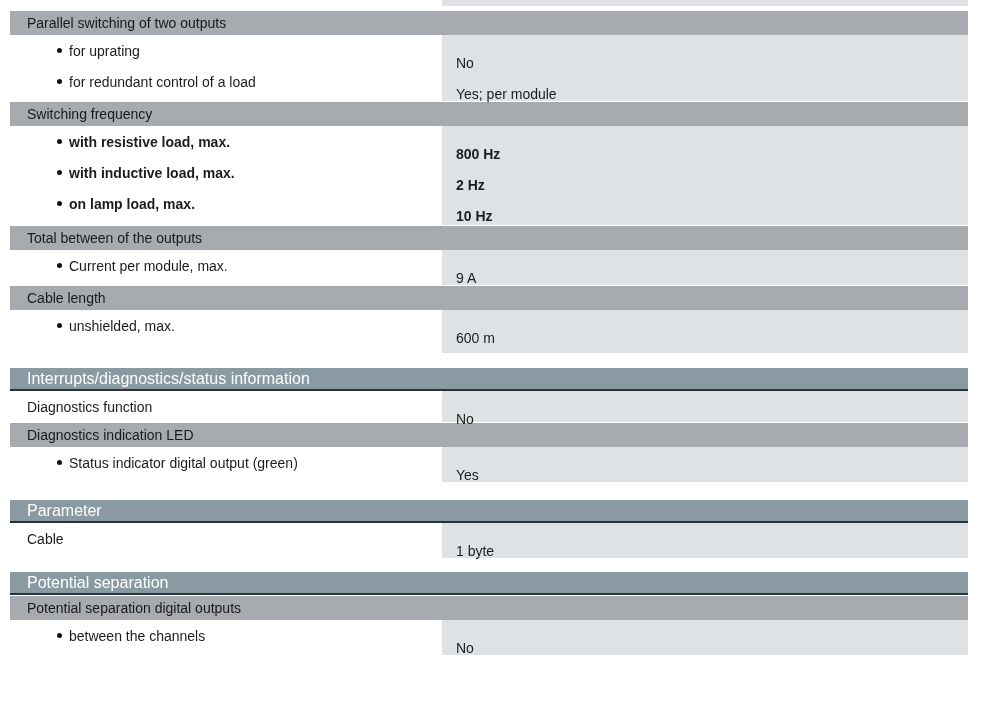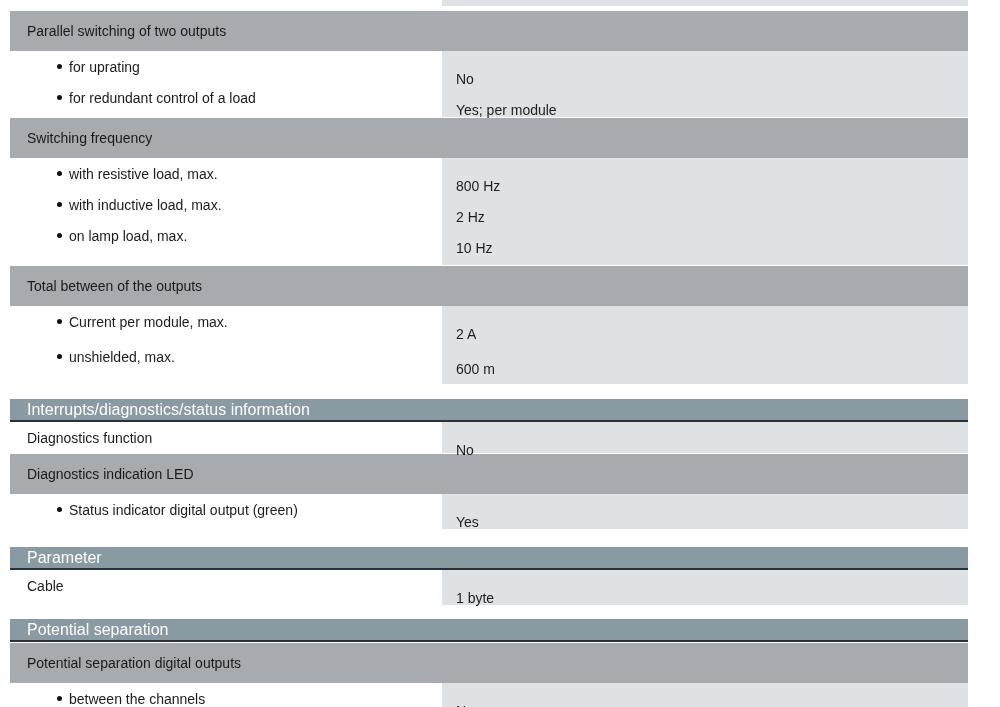--- a/index.html
+++ b/index.html
@@ -3,30 +3,30 @@
 <meta charset="utf-8">
 <style>
   * { margin:0; padding:0; box-sizing:border-box; }
   html,body { width:1000px; height:707px; background:#ffffff;
     font-family:"Liberation Sans", sans-serif; color:#1c1c1c; overflow:hidden; }
   .spec-table { position:absolute; left:10px; top:0; width:958px; }
 
   .top-strip { height:6px; margin-bottom:5px;
     background:linear-gradient(to right, #ffffff 0 432px, #dfe2e5 432px 100%); }
 
-  .subheader { height:40px; background:#a7abb0; display:flex; align-items:center;
+  .subheader { height:24px; background:#a7abb0; display:flex; align-items:center;
     padding-left:17px; font-size:14px; color:#191919; margin-top:1px; }
 
   .mainheader { height:23px; background:#8a9aa3; display:flex; align-items:center;
     padding-left:17px; font-size:16px; color:#ffffff;
     border-bottom:2px solid #27323a; }
 
   .rows { background:linear-gradient(to right, #ffffff 0 432px, #dfe2e5 432px 100%); }
   .rows.pad-sm { padding-bottom:4px; }
-  .rows.pad-md { padding-bottom:14px; }
+  .rows.pad-md { padding-bottom:6px;font-weight:bold; }
   .rows.pad-lg { padding-bottom:12px; }
 
   .row { display:flex; height:31px; align-items:center; font-size:14px; }
   .row .label-cell { width:432px; flex:none; height:100%; background:#ffffff;
     display:flex; align-items:center; padding-left:17px;text-align:right; }
   .row.bulleted .label-cell { padding-left:47px; }
   .row .value-cell { flex:1; padding-left:14px;margin-top:24px; }
 
   .dot { width:5px; height:5px; border-radius:50%; background:#111111;
     margin-right:7px; flex:none; }
@@ -83,24 +83,25 @@
     </div>
   </div>
 
   <div class="subheader">Total between of the outputs</div>
   <div class="rows pad-sm">
     <div class="row bulleted">
       <div class="label-cell">
         <span class="dot"></span>
         <span>Current per module, max.</span>
       </div>
-      <div class="value-cell">2 A</div>
+      <div class="value-cell">9 A</div>
     </div>
   </div>
 
+  <div class="subheader">Cable length</div>
   <div class="rows pad-lg">
     <div class="row bulleted">
       <div class="label-cell">
         <span class="dot"></span>
         <span>unshielded, max.</span>
       </div>
       <div class="value-cell">600 m</div>
     </div>
   </div>
 

